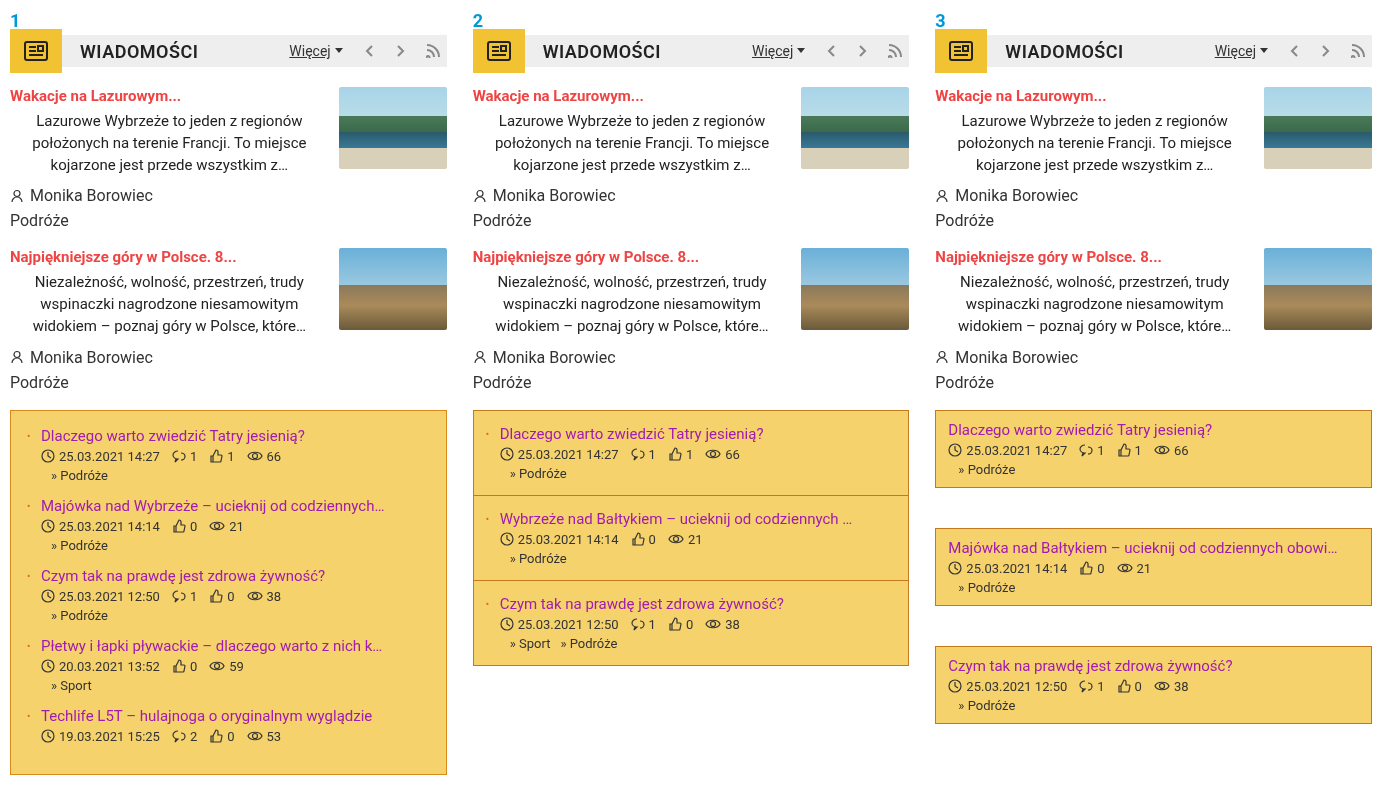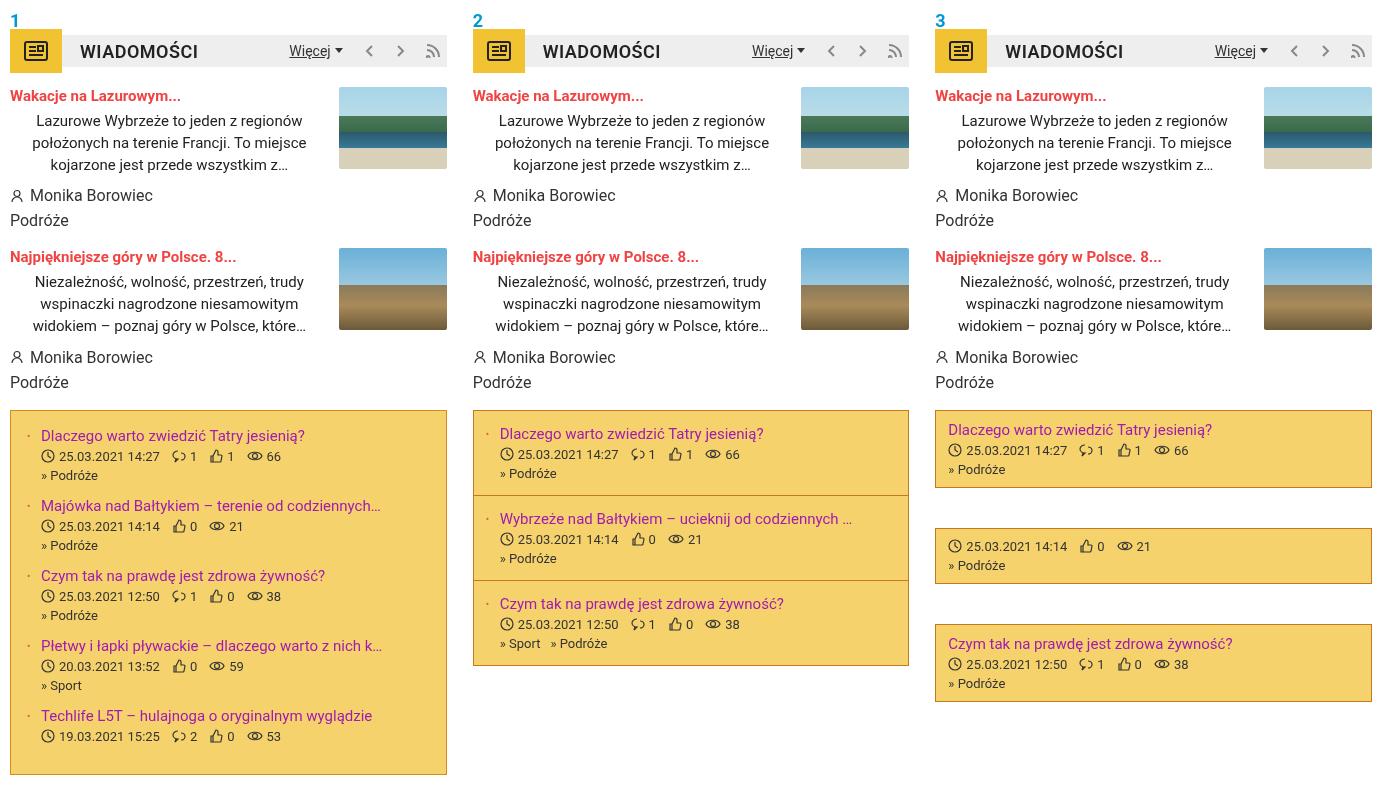--- a/index.html
+++ b/index.html
@@ -156,20 +156,21 @@
   flex-wrap: wrap;
   gap: 12px;
   font-size: 13px;
   color: #333;
 }
 .li-meta span { display: inline-flex; align-items: center; gap: 4px;}
 .li-cats {
   font-size: 13px;
   color: #333;
   margin-top: 4px;
+  margin-left: 10px;
 }
 .li-cats span { margin-right: 10px; }
 
 .card-v2 {
   border: 1px solid #c4791a;
   background: #f5d26b;
   padding: 14px 26px;
   margin-top: 6px;
   position: relative;
 }
@@ -310,21 +311,21 @@
                   <path d="M1 6 C3 1 13 1 15 6 C13 11 3 11 1 6 Z"></path>
                   <circle cx="8" cy="6" r="2.5"></circle>
                 </svg>
               </span>
               <span>66</span>
             </span>
           </div>
           <div class="li-cats"><span>» Podróże</span></div>
         </div>
         <div class="list-item-v1">
-          <div class="li-title">Majówka nad Bałtykiem – terenie od codziennych…</div>
+          <div class="li-title">Majówka nad Wybrzeże – ucieknij od codziennych…</div>
           <div class="li-meta">
             <span>
               <span>
                 <svg width="14" height="14" viewBox="0 0 14 14" fill="none" stroke="#333" stroke-width="1.2">
                   <circle cx="7" cy="7" r="6"></circle>
                   <path d="M7 3 L7 7 L10 9"></path>
                 </svg>
               </span>
               <span>25.03.2021 14:14</span>
             </span>
@@ -770,20 +771,21 @@
                   <path d="M1 6 C3 1 13 1 15 6 C13 11 3 11 1 6 Z"></path>
                   <circle cx="8" cy="6" r="2.5"></circle>
                 </svg>
               </span>
               <span>66</span>
             </span>
           </div>
           <div class="li-cats"><span>» Podróże</span></div>
         </div>
         <div class="card-v3">
+          <div class="li-title">Majówka nad Bałtykiem – ucieknij od codziennych obowi…</div>
           <div class="li-meta">
             <span>
               <span>
                 <svg width="14" height="14" viewBox="0 0 14 14" fill="none" stroke="#333" stroke-width="1.2">
                   <circle cx="7" cy="7" r="6"></circle>
                   <path d="M7 3 L7 7 L10 9"></path>
                 </svg>
               </span>
               <span>25.03.2021 14:14</span>
             </span>

